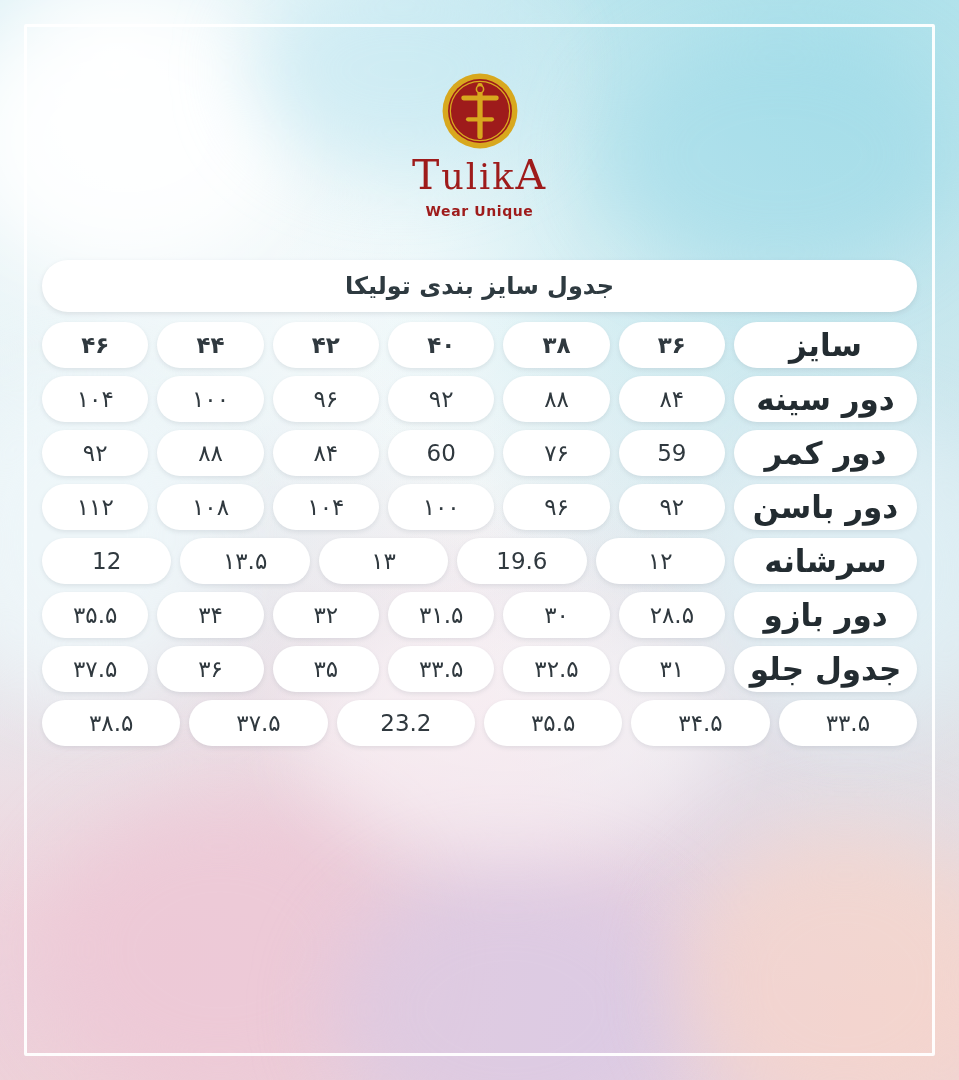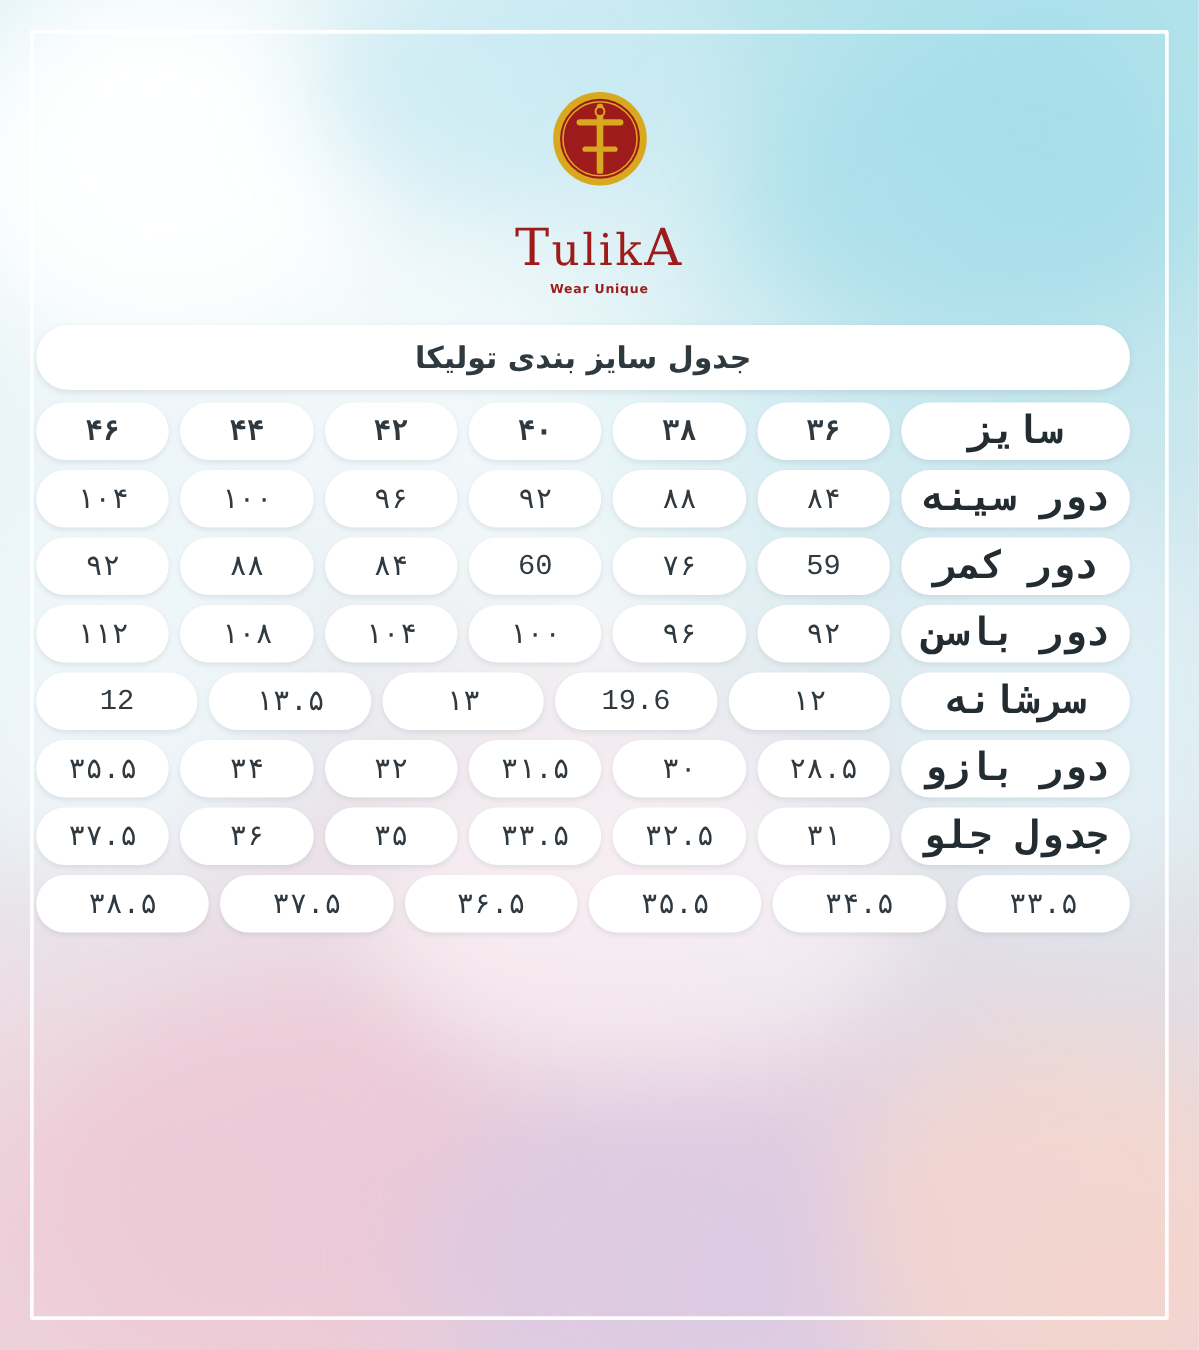--- a/index.html
+++ b/index.html
@@ -71,41 +71,41 @@
     width: 100%;
     text-align: center;
   }
   .logo-mark {
     width: 78px;
     height: 78px;
     margin: 0 auto;
     display: block;
   }
   .brand-name {
-    margin-top: 24px;
+    margin-top: 1px;
     font-family: "DejaVu Serif", "Liberation Serif", serif;
     font-size: 35px;
     letter-spacing: 2px;
     color: #9e1b1b;
     font-weight: 400;
   }
   .brand-name .cap { font-size: 41px; }
   .brand-tag {
     margin-top: 4px;
-    font-size: 10px;
+    font-size: 14px;
     font-weight: bold;
     color: #9e1b1b;
     letter-spacing: 0.6px;
   }
 
   
   .table-wrap {
     position: absolute;
     top: 260px;
-    left: 29px;
+    left: 42px;
     width: 875px;
   }
 
   .title-pill {
     height: 52px;
     border-radius: 26px;
     background: #ffffff;
     box-shadow: 0 2px 5px rgba(120,130,140,0.18);
     display: flex;
     align-items: center;
@@ -127,21 +127,20 @@
     height: 46px;
     border-radius: 27px;
     background: #ffffff;
     box-shadow: 0 2px 4px rgba(120,130,140,0.16);
     display: flex;
     align-items: center;
     justify-content: center;
     font-size: 23px;
     color: #30393f;
     flex: 1 1 0;
-    font-family: Liberation Mono, monospace;
   }
 
   .cell.label {
     flex: 0 0 183px;
     font-weight: bold;
     font-size: 31px;
     color: #232c31;
   }
 
   .cell.head {
@@ -244,21 +243,21 @@
             <div class="cell">۳۲.۵</div>
             <div class="cell">۳۳.۵</div>
             <div class="cell">۳۵</div>
             <div class="cell">۳۶</div>
             <div class="cell">۳۷.۵</div>
           </div>
           <div class="row">
             <div class="cell">۳۳.۵</div>
             <div class="cell">۳۴.۵</div>
             <div class="cell">۳۵.۵</div>
-            <div class="cell">۳۶.۵</div>
+            <div class="cell">23.2</div>
             <div class="cell">۳۷.۵</div>
             <div class="cell">۳۸.۵</div>
           </div>
         </div>
     </div>
 
   </div>
 </div>
 
 </body></html>

